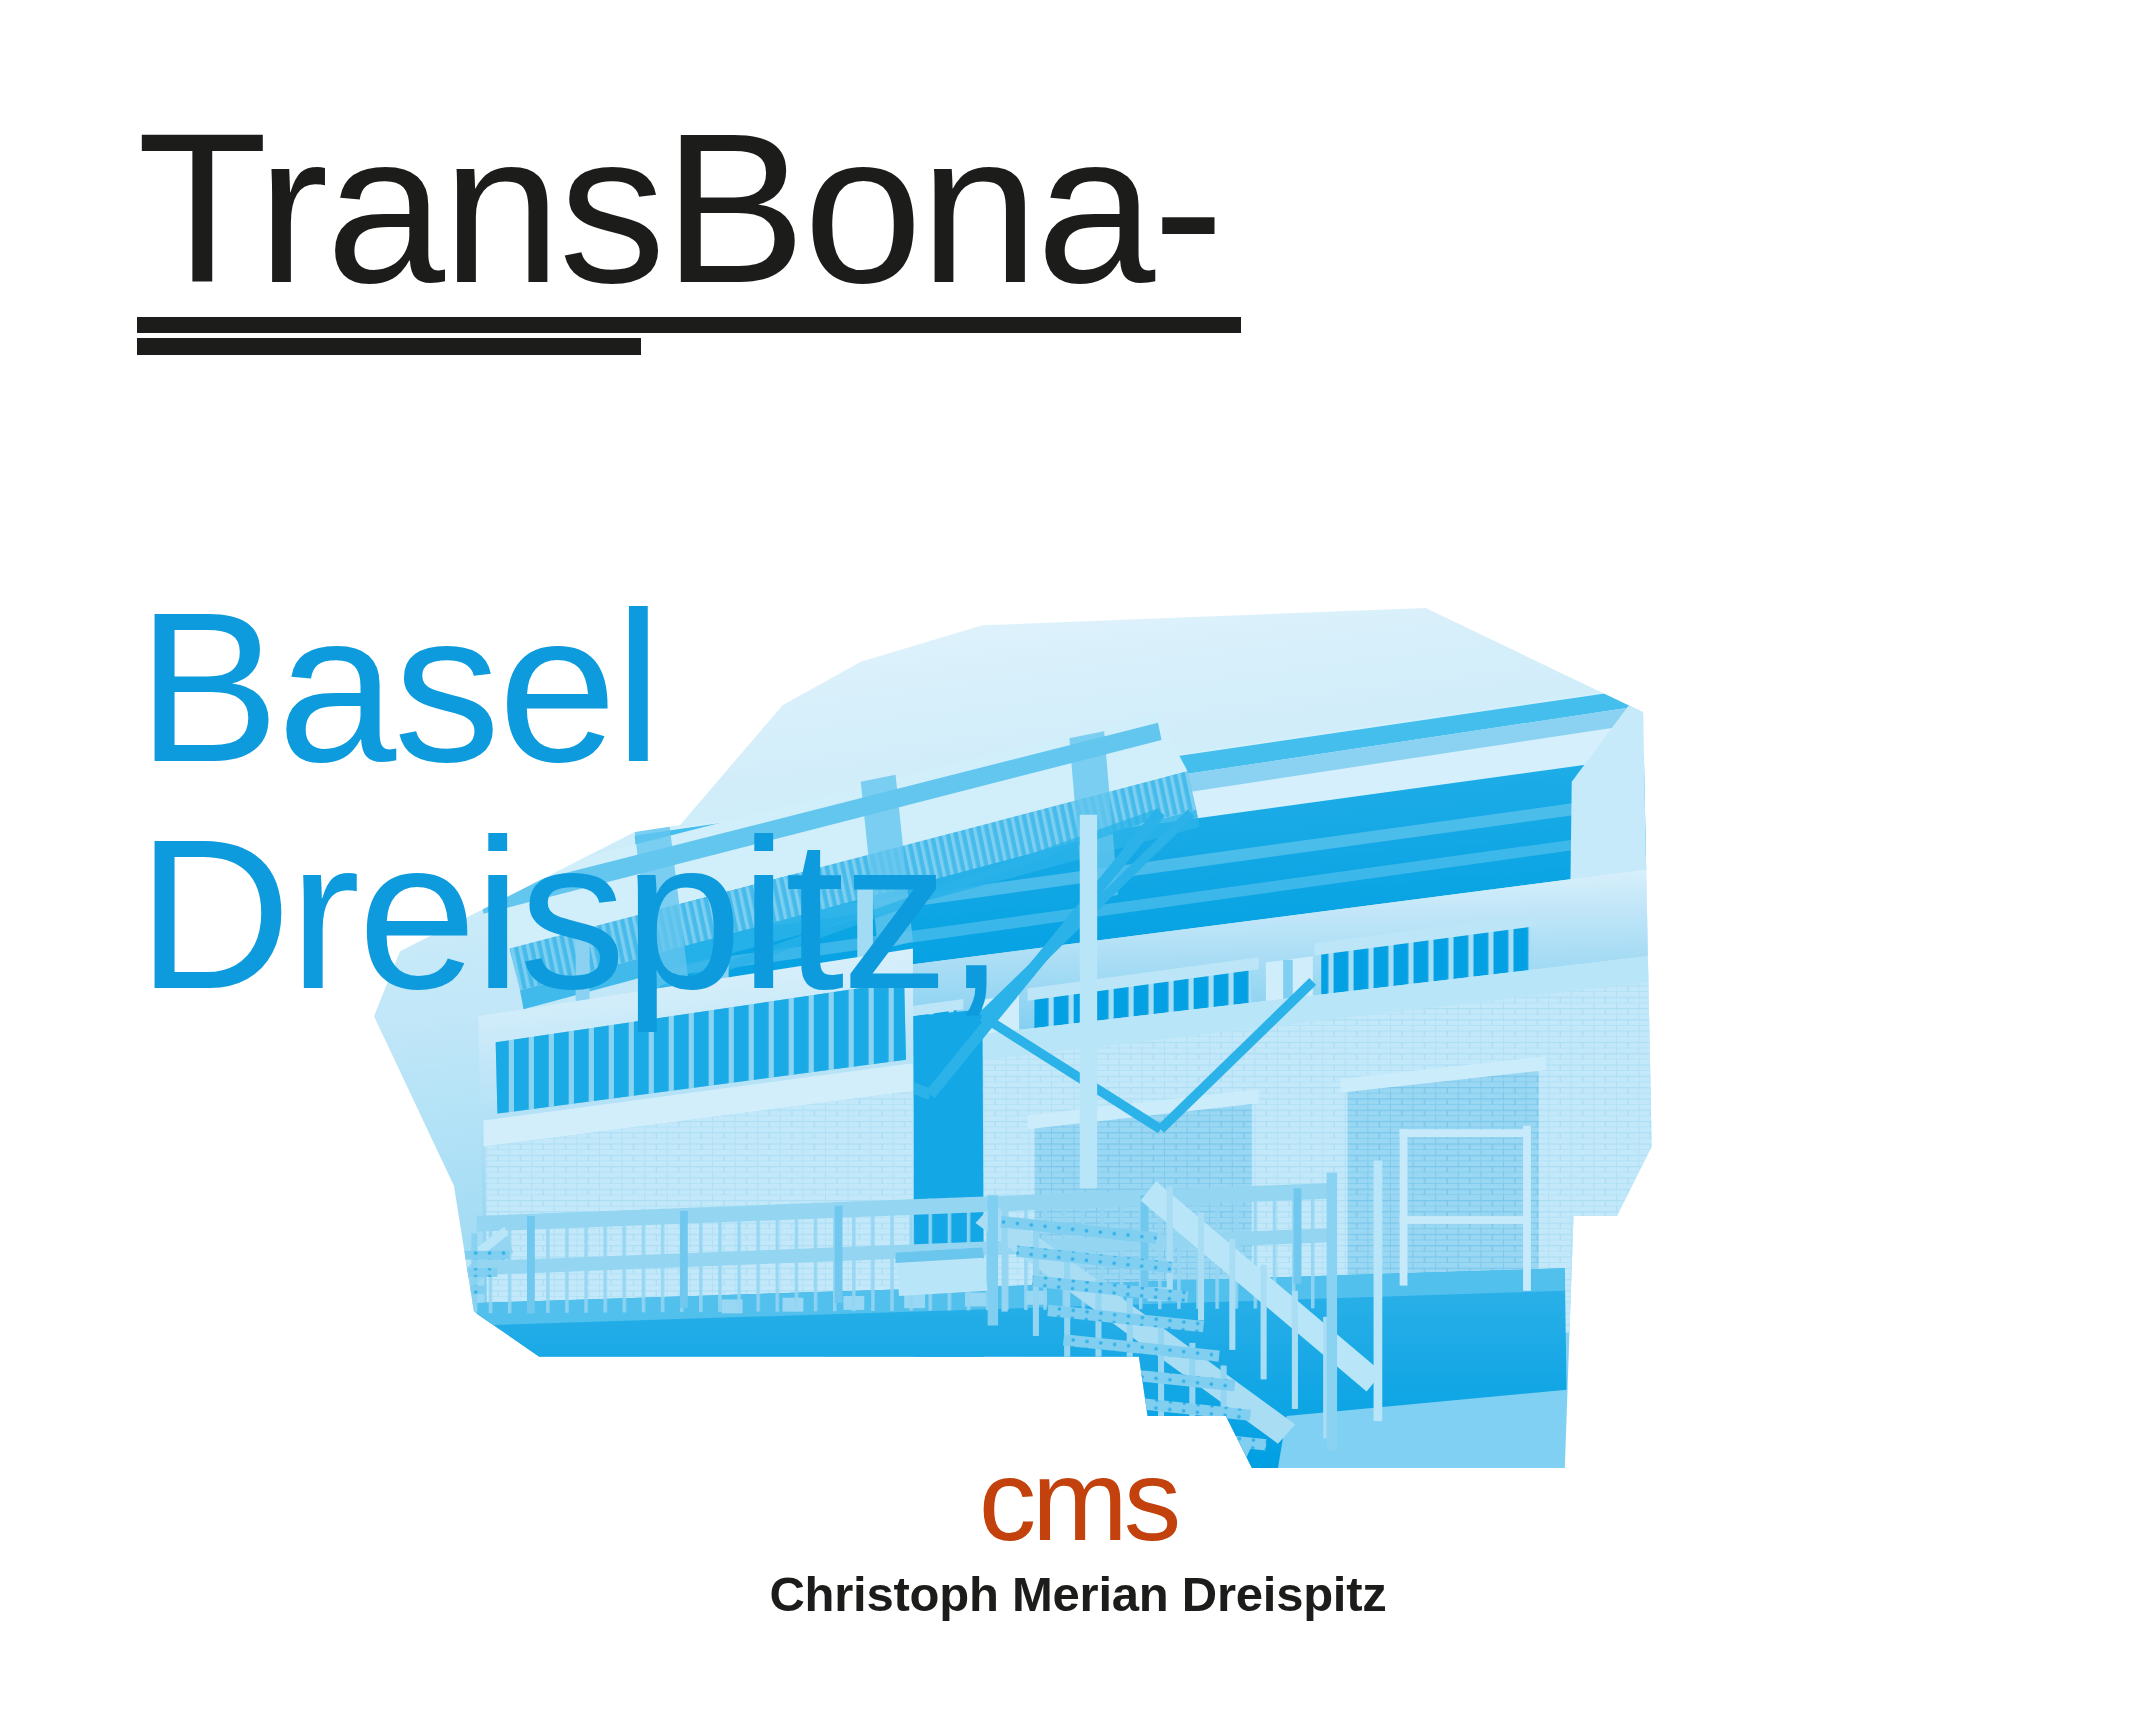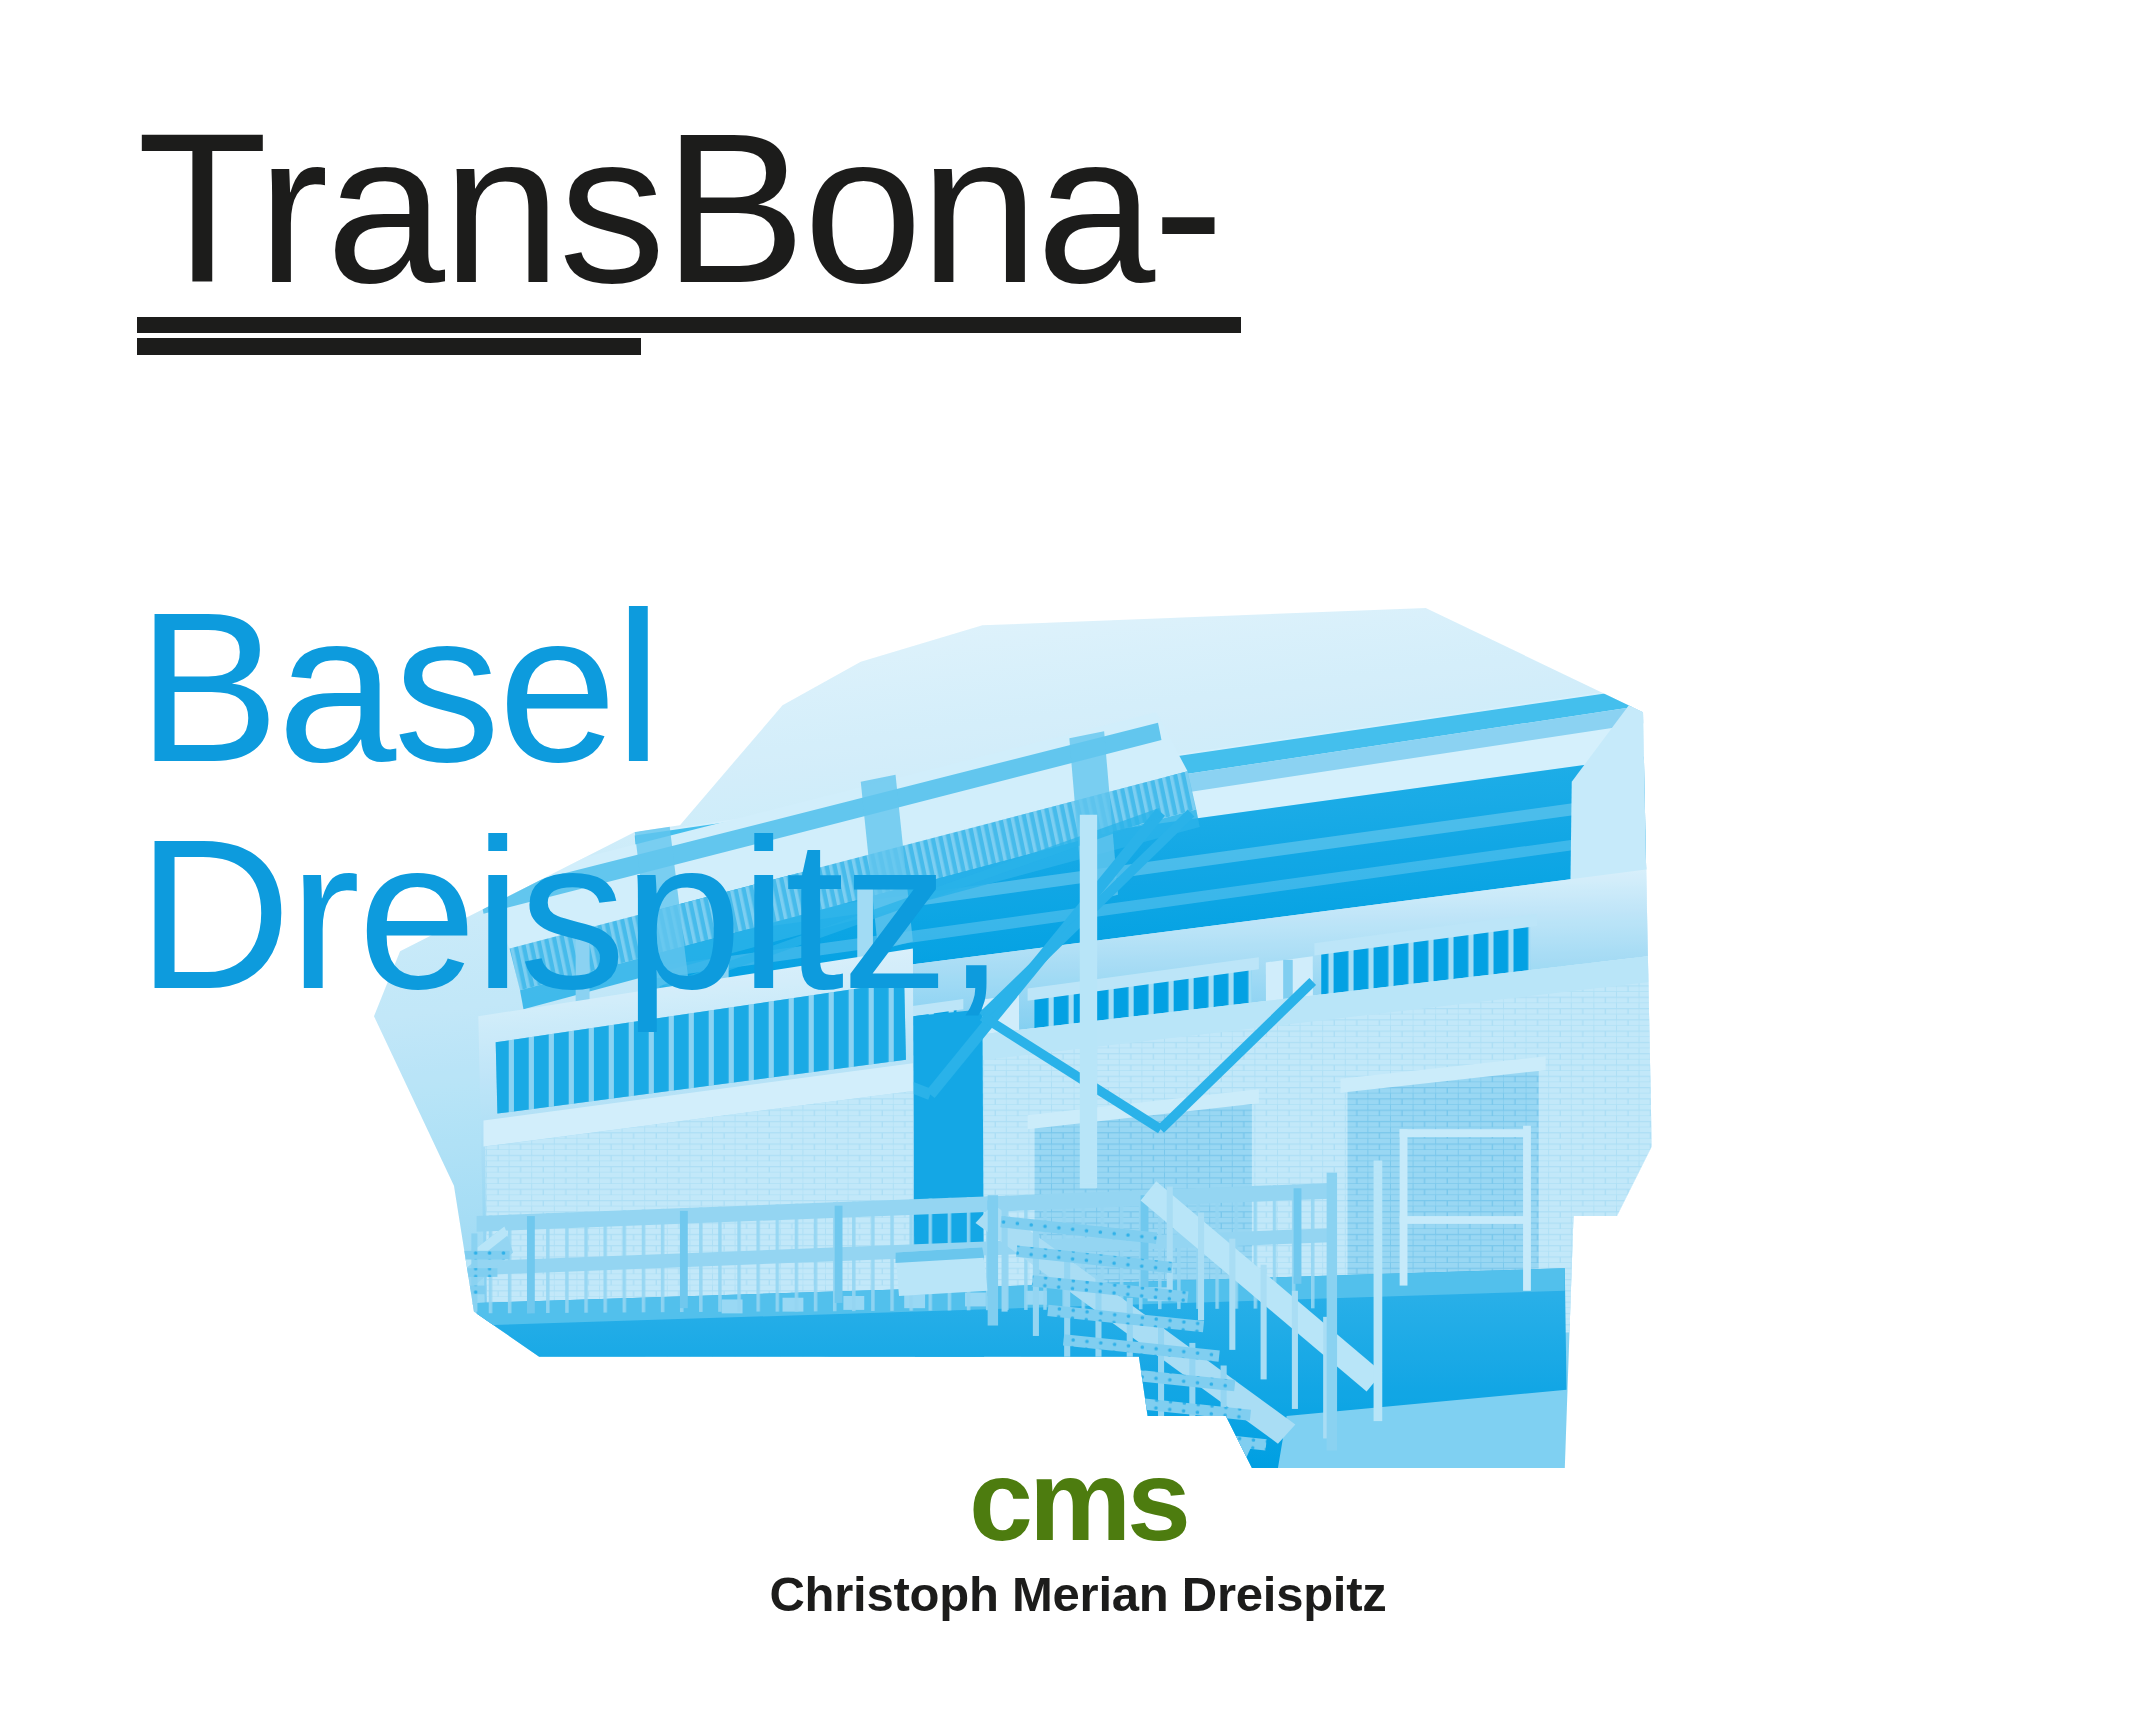--- a/index.html
+++ b/index.html
@@ -79,22 +79,22 @@
   
   .logo {
     position: absolute;
     left: 765px;
     top: 1443px;
     width: 626px;
     text-align: center;
   }
   .logo-mark {
     font-size: 115px;
-    font-weight: 700;
-    color: #4d7c0f;
+    font-weight: 400;
+    color: #c2410c;
     letter-spacing: -0.035em;
     line-height: 1;
     display: block;
   }
   .logo-name {
     font-size: 49px;
     font-weight: 700;
     color: #1c1c1b;
     letter-spacing: -0.005em;
     line-height: 1;

